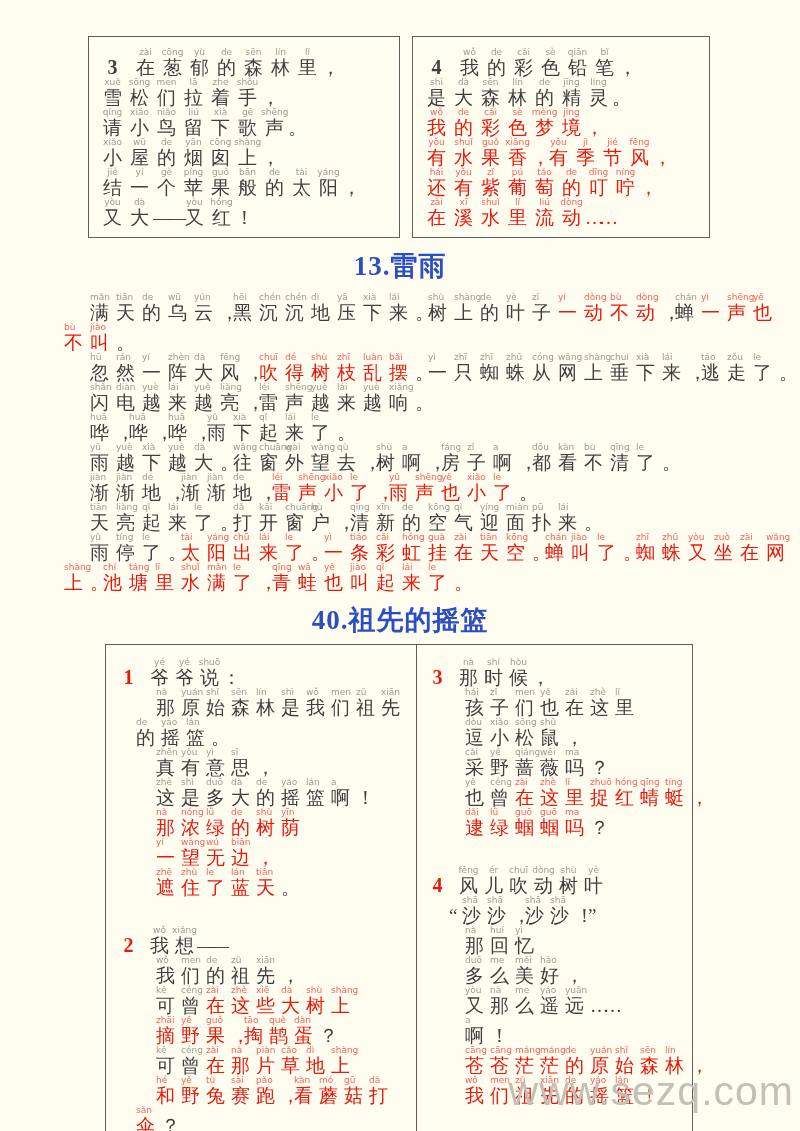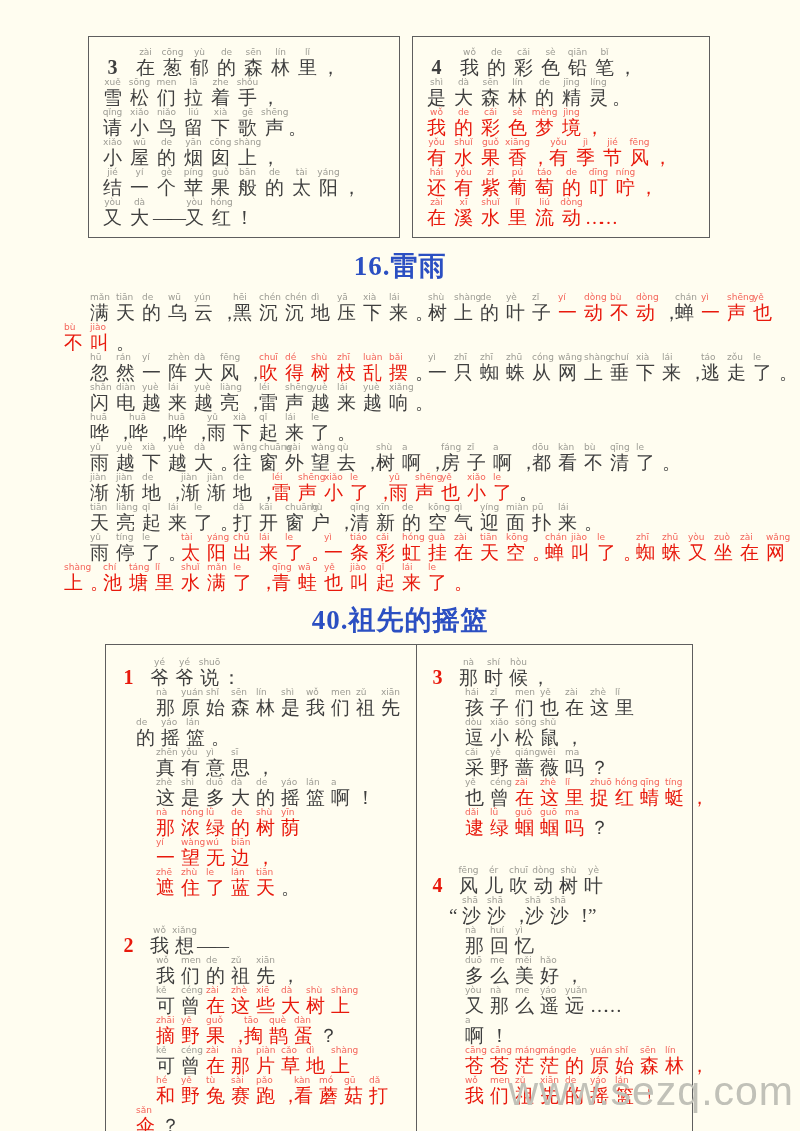--- a/index.html
+++ b/index.html
@@ -68,21 +68,21 @@
       <div class="tbox tbox-right">
         <div class="vline"><span class="cell nk num"><span class="py">&nbsp;</span><span class="hz">4</span></span><span class="cell ck"><span class="py">wǒ</span><span class="hz">我</span></span><span class="cell ck"><span class="py">de</span><span class="hz">的</span></span><span class="cell ck"><span class="py">cǎi</span><span class="hz">彩</span></span><span class="cell ck"><span class="py">sè</span><span class="hz">色</span></span><span class="cell ck"><span class="py">qiān</span><span class="hz">铅</span></span><span class="cell ck"><span class="py">bǐ</span><span class="hz">笔</span></span><span class="cell ck punct"><span class="py">&nbsp;</span><span class="hz">，</span></span></div>
         <div class="vline"><span class="cell ck"><span class="py">shì</span><span class="hz">是</span></span><span class="cell ck"><span class="py">dà</span><span class="hz">大</span></span><span class="cell ck"><span class="py">sēn</span><span class="hz">森</span></span><span class="cell ck"><span class="py">lín</span><span class="hz">林</span></span><span class="cell ck"><span class="py">de</span><span class="hz">的</span></span><span class="cell ck"><span class="py">jīng</span><span class="hz">精</span></span><span class="cell ck"><span class="py">líng</span><span class="hz">灵</span></span><span class="cell ck punct"><span class="py">&nbsp;</span><span class="hz">。</span></span></div>
         <div class="vline"><span class="cell cr"><span class="py">wǒ</span><span class="hz">我</span></span><span class="cell cr"><span class="py">de</span><span class="hz">的</span></span><span class="cell cr"><span class="py">cǎi</span><span class="hz">彩</span></span><span class="cell cr"><span class="py">sè</span><span class="hz">色</span></span><span class="cell cr"><span class="py">mèng</span><span class="hz">梦</span></span><span class="cell cr"><span class="py">jìng</span><span class="hz">境</span></span><span class="cell cr punct"><span class="py">&nbsp;</span><span class="hz">，</span></span></div>
         <div class="vline"><span class="cell cr"><span class="py">yǒu</span><span class="hz">有</span></span><span class="cell cr"><span class="py">shuǐ</span><span class="hz">水</span></span><span class="cell cr"><span class="py">guǒ</span><span class="hz">果</span></span><span class="cell cr"><span class="py">xiāng</span><span class="hz">香</span></span><span class="cell cr punct"><span class="py">&nbsp;</span><span class="hz">，</span></span><span class="cell cr"><span class="py">yǒu</span><span class="hz">有</span></span><span class="cell cr"><span class="py">jì</span><span class="hz">季</span></span><span class="cell cr"><span class="py">jié</span><span class="hz">节</span></span><span class="cell cr"><span class="py">fēng</span><span class="hz">风</span></span><span class="cell cr punct"><span class="py">&nbsp;</span><span class="hz">，</span></span></div>
         <div class="vline"><span class="cell cr"><span class="py">hái</span><span class="hz">还</span></span><span class="cell cr"><span class="py">yǒu</span><span class="hz">有</span></span><span class="cell cr"><span class="py">zǐ</span><span class="hz">紫</span></span><span class="cell cr"><span class="py">pú</span><span class="hz">葡</span></span><span class="cell cr"><span class="py">táo</span><span class="hz">萄</span></span><span class="cell cr"><span class="py">de</span><span class="hz">的</span></span><span class="cell cr"><span class="py">dīng</span><span class="hz">叮</span></span><span class="cell cr"><span class="py">níng</span><span class="hz">咛</span></span><span class="cell cr punct"><span class="py">&nbsp;</span><span class="hz">，</span></span></div>
         <div class="vline"><span class="cell cr"><span class="py">zài</span><span class="hz">在</span></span><span class="cell cr"><span class="py">xī</span><span class="hz">溪</span></span><span class="cell cr"><span class="py">shuǐ</span><span class="hz">水</span></span><span class="cell cr"><span class="py">lǐ</span><span class="hz">里</span></span><span class="cell cr"><span class="py">liú</span><span class="hz">流</span></span><span class="cell cr"><span class="py">dòng</span><span class="hz">动</span></span><span class="cell cr punct"><span class="py">&nbsp;</span><span class="hz">…</span></span><span class="cell cr punct"><span class="py">&nbsp;</span><span class="hz">…</span></span></div>
       </div>
     </div>
 
-  <div class="sec-title">16.雷雨</div>
+  <div class="sec-title">13.雷雨</div>
   <div class="paras">
       <div class="para"><span class="cell ck"><span class="py">mǎn</span><span class="hz">满</span></span><span class="cell ck"><span class="py">tiān</span><span class="hz">天</span></span><span class="cell ck"><span class="py">de</span><span class="hz">的</span></span><span class="cell ck"><span class="py">wū</span><span class="hz">乌</span></span><span class="cell ck"><span class="py">yún</span><span class="hz">云</span></span><span class="cell ck punct"><span class="py">&nbsp;</span><span class="hz">，</span></span><span class="cell ck"><span class="py">hēi</span><span class="hz">黑</span></span><span class="cell ck"><span class="py">chén</span><span class="hz">沉</span></span><span class="cell ck"><span class="py">chén</span><span class="hz">沉</span></span><span class="cell ck"><span class="py">dì</span><span class="hz">地</span></span><span class="cell ck"><span class="py">yā</span><span class="hz">压</span></span><span class="cell ck"><span class="py">xià</span><span class="hz">下</span></span><span class="cell ck"><span class="py">lái</span><span class="hz">来</span></span><span class="cell ck punct"><span class="py">&nbsp;</span><span class="hz">。</span></span><span class="cell ck"><span class="py">shù</span><span class="hz">树</span></span><span class="cell ck"><span class="py">shàng</span><span class="hz">上</span></span><span class="cell ck"><span class="py">de</span><span class="hz">的</span></span><span class="cell ck"><span class="py">yè</span><span class="hz">叶</span></span><span class="cell ck"><span class="py">zǐ</span><span class="hz">子</span></span><span class="cell cr"><span class="py">yí</span><span class="hz">一</span></span><span class="cell cr"><span class="py">dòng</span><span class="hz">动</span></span><span class="cell cr"><span class="py">bù</span><span class="hz">不</span></span><span class="cell cr"><span class="py">dòng</span><span class="hz">动</span></span><span class="cell ck punct"><span class="py">&nbsp;</span><span class="hz">，</span></span><span class="cell ck"><span class="py">chán</span><span class="hz">蝉</span></span><span class="cell cr"><span class="py">yì</span><span class="hz">一</span></span><span class="cell cr"><span class="py">shēng</span><span class="hz">声</span></span><span class="cell cr"><span class="py">yě</span><span class="hz">也</span></span><span class="cell cr"><span class="py">bù</span><span class="hz">不</span></span><span class="cell cr"><span class="py">jiào</span><span class="hz">叫</span></span><span class="cell ck punct"><span class="py">&nbsp;</span><span class="hz">。</span></span></div>
       <div class="para"><span class="cell ck"><span class="py">hū</span><span class="hz">忽</span></span><span class="cell ck"><span class="py">rán</span><span class="hz">然</span></span><span class="cell ck"><span class="py">yí</span><span class="hz">一</span></span><span class="cell ck"><span class="py">zhèn</span><span class="hz">阵</span></span><span class="cell ck"><span class="py">dà</span><span class="hz">大</span></span><span class="cell ck"><span class="py">fēng</span><span class="hz">风</span></span><span class="cell ck punct"><span class="py">&nbsp;</span><span class="hz">，</span></span><span class="cell cr"><span class="py">chuī</span><span class="hz">吹</span></span><span class="cell cr"><span class="py">dé</span><span class="hz">得</span></span><span class="cell cr"><span class="py">shù</span><span class="hz">树</span></span><span class="cell cr"><span class="py">zhī</span><span class="hz">枝</span></span><span class="cell cr"><span class="py">luàn</span><span class="hz">乱</span></span><span class="cell cr"><span class="py">bǎi</span><span class="hz">摆</span></span><span class="cell ck punct"><span class="py">&nbsp;</span><span class="hz">。</span></span><span class="cell ck"><span class="py">yì</span><span class="hz">一</span></span><span class="cell ck"><span class="py">zhī</span><span class="hz">只</span></span><span class="cell ck"><span class="py">zhī</span><span class="hz">蜘</span></span><span class="cell ck"><span class="py">zhū</span><span class="hz">蛛</span></span><span class="cell ck"><span class="py">cóng</span><span class="hz">从</span></span><span class="cell ck"><span class="py">wǎng</span><span class="hz">网</span></span><span class="cell ck"><span class="py">shàng</span><span class="hz">上</span></span><span class="cell ck"><span class="py">chuí</span><span class="hz">垂</span></span><span class="cell ck"><span class="py">xià</span><span class="hz">下</span></span><span class="cell ck"><span class="py">lái</span><span class="hz">来</span></span><span class="cell ck punct"><span class="py">&nbsp;</span><span class="hz">，</span></span><span class="cell ck"><span class="py">táo</span><span class="hz">逃</span></span><span class="cell ck"><span class="py">zǒu</span><span class="hz">走</span></span><span class="cell ck"><span class="py">le</span><span class="hz">了</span></span><span class="cell ck punct"><span class="py">&nbsp;</span><span class="hz">。</span></span></div>
       <div class="para"><span class="cell ck"><span class="py">shǎn</span><span class="hz">闪</span></span><span class="cell ck"><span class="py">diàn</span><span class="hz">电</span></span><span class="cell ck"><span class="py">yuè</span><span class="hz">越</span></span><span class="cell ck"><span class="py">lái</span><span class="hz">来</span></span><span class="cell ck"><span class="py">yuè</span><span class="hz">越</span></span><span class="cell ck"><span class="py">liàng</span><span class="hz">亮</span></span><span class="cell ck punct"><span class="py">&nbsp;</span><span class="hz">，</span></span><span class="cell ck"><span class="py">léi</span><span class="hz">雷</span></span><span class="cell ck"><span class="py">shēng</span><span class="hz">声</span></span><span class="cell ck"><span class="py">yuè</span><span class="hz">越</span></span><span class="cell ck"><span class="py">lái</span><span class="hz">来</span></span><span class="cell ck"><span class="py">yuè</span><span class="hz">越</span></span><span class="cell ck"><span class="py">xiǎng</span><span class="hz">响</span></span><span class="cell ck punct"><span class="py">&nbsp;</span><span class="hz">。</span></span></div>
       <div class="para"><span class="cell ck"><span class="py">huā</span><span class="hz">哗</span></span><span class="cell ck punct"><span class="py">&nbsp;</span><span class="hz">，</span></span><span class="cell ck"><span class="py">huā</span><span class="hz">哗</span></span><span class="cell ck punct"><span class="py">&nbsp;</span><span class="hz">，</span></span><span class="cell ck"><span class="py">huā</span><span class="hz">哗</span></span><span class="cell ck punct"><span class="py">&nbsp;</span><span class="hz">，</span></span><span class="cell ck"><span class="py">yǔ</span><span class="hz">雨</span></span><span class="cell ck"><span class="py">xià</span><span class="hz">下</span></span><span class="cell ck"><span class="py">qǐ</span><span class="hz">起</span></span><span class="cell ck"><span class="py">lái</span><span class="hz">来</span></span><span class="cell ck"><span class="py">le</span><span class="hz">了</span></span><span class="cell ck punct"><span class="py">&nbsp;</span><span class="hz">。</span></span></div>
       <div class="para"><span class="cell ck"><span class="py">yǔ</span><span class="hz">雨</span></span><span class="cell ck"><span class="py">yuè</span><span class="hz">越</span></span><span class="cell ck"><span class="py">xià</span><span class="hz">下</span></span><span class="cell ck"><span class="py">yuè</span><span class="hz">越</span></span><span class="cell ck"><span class="py">dà</span><span class="hz">大</span></span><span class="cell ck punct"><span class="py">&nbsp;</span><span class="hz">。</span></span><span class="cell ck"><span class="py">wǎng</span><span class="hz">往</span></span><span class="cell ck"><span class="py">chuāng</span><span class="hz">窗</span></span><span class="cell ck"><span class="py">wài</span><span class="hz">外</span></span><span class="cell ck"><span class="py">wàng</span><span class="hz">望</span></span><span class="cell ck"><span class="py">qù</span><span class="hz">去</span></span><span class="cell ck punct"><span class="py">&nbsp;</span><span class="hz">，</span></span><span class="cell ck"><span class="py">shù</span><span class="hz">树</span></span><span class="cell ck"><span class="py">a</span><span class="hz">啊</span></span><span class="cell ck punct"><span class="py">&nbsp;</span><span class="hz">，</span></span><span class="cell ck"><span class="py">fáng</span><span class="hz">房</span></span><span class="cell ck"><span class="py">zǐ</span><span class="hz">子</span></span><span class="cell ck"><span class="py">a</span><span class="hz">啊</span></span><span class="cell ck punct"><span class="py">&nbsp;</span><span class="hz">，</span></span><span class="cell ck"><span class="py">dōu</span><span class="hz">都</span></span><span class="cell ck"><span class="py">kàn</span><span class="hz">看</span></span><span class="cell ck"><span class="py">bù</span><span class="hz">不</span></span><span class="cell ck"><span class="py">qīng</span><span class="hz">清</span></span><span class="cell ck"><span class="py">le</span><span class="hz">了</span></span><span class="cell ck punct"><span class="py">&nbsp;</span><span class="hz">。</span></span></div>
       <div class="para"><span class="cell ck"><span class="py">jiàn</span><span class="hz">渐</span></span><span class="cell ck"><span class="py">jiàn</span><span class="hz">渐</span></span><span class="cell ck"><span class="py">de</span><span class="hz">地</span></span><span class="cell ck punct"><span class="py">&nbsp;</span><span class="hz">，</span></span><span class="cell ck"><span class="py">jiàn</span><span class="hz">渐</span></span><span class="cell ck"><span class="py">jiàn</span><span class="hz">渐</span></span><span class="cell ck"><span class="py">de</span><span class="hz">地</span></span><span class="cell ck punct"><span class="py">&nbsp;</span><span class="hz">，</span></span><span class="cell cr"><span class="py">léi</span><span class="hz">雷</span></span><span class="cell cr"><span class="py">shēng</span><span class="hz">声</span></span><span class="cell cr"><span class="py">xiǎo</span><span class="hz">小</span></span><span class="cell cr"><span class="py">le</span><span class="hz">了</span></span><span class="cell cr punct"><span class="py">&nbsp;</span><span class="hz">，</span></span><span class="cell cr"><span class="py">yǔ</span><span class="hz">雨</span></span><span class="cell cr"><span class="py">shēng</span><span class="hz">声</span></span><span class="cell cr"><span class="py">yě</span><span class="hz">也</span></span><span class="cell cr"><span class="py">xiǎo</span><span class="hz">小</span></span><span class="cell cr"><span class="py">le</span><span class="hz">了</span></span><span class="cell ck punct"><span class="py">&nbsp;</span><span class="hz">。</span></span></div>
       <div class="para"><span class="cell ck"><span class="py">tiān</span><span class="hz">天</span></span><span class="cell ck"><span class="py">liàng</span><span class="hz">亮</span></span><span class="cell ck"><span class="py">qǐ</span><span class="hz">起</span></span><span class="cell ck"><span class="py">lái</span><span class="hz">来</span></span><span class="cell ck"><span class="py">le</span><span class="hz">了</span></span><span class="cell ck punct"><span class="py">&nbsp;</span><span class="hz">。</span></span><span class="cell ck"><span class="py">dǎ</span><span class="hz">打</span></span><span class="cell ck"><span class="py">kāi</span><span class="hz">开</span></span><span class="cell ck"><span class="py">chuāng</span><span class="hz">窗</span></span><span class="cell ck"><span class="py">hù</span><span class="hz">户</span></span><span class="cell ck punct"><span class="py">&nbsp;</span><span class="hz">，</span></span><span class="cell ck"><span class="py">qīng</span><span class="hz">清</span></span><span class="cell ck"><span class="py">xīn</span><span class="hz">新</span></span><span class="cell ck"><span class="py">de</span><span class="hz">的</span></span><span class="cell ck"><span class="py">kōng</span><span class="hz">空</span></span><span class="cell ck"><span class="py">qì</span><span class="hz">气</span></span><span class="cell ck"><span class="py">yíng</span><span class="hz">迎</span></span><span class="cell ck"><span class="py">miàn</span><span class="hz">面</span></span><span class="cell ck"><span class="py">pū</span><span class="hz">扑</span></span><span class="cell ck"><span class="py">lái</span><span class="hz">来</span></span><span class="cell ck punct"><span class="py">&nbsp;</span><span class="hz">。</span></span></div>
       <div class="para"><span class="cell ck"><span class="py">yǔ</span><span class="hz">雨</span></span><span class="cell ck"><span class="py">tíng</span><span class="hz">停</span></span><span class="cell ck"><span class="py">le</span><span class="hz">了</span></span><span class="cell ck punct"><span class="py">&nbsp;</span><span class="hz">。</span></span><span class="cell cr"><span class="py">tài</span><span class="hz">太</span></span><span class="cell cr"><span class="py">yáng</span><span class="hz">阳</span></span><span class="cell cr"><span class="py">chū</span><span class="hz">出</span></span><span class="cell cr"><span class="py">lái</span><span class="hz">来</span></span><span class="cell cr"><span class="py">le</span><span class="hz">了</span></span><span class="cell cr punct"><span class="py">&nbsp;</span><span class="hz">。</span></span><span class="cell cr"><span class="py">yì</span><span class="hz">一</span></span><span class="cell cr"><span class="py">tiáo</span><span class="hz">条</span></span><span class="cell cr"><span class="py">cǎi</span><span class="hz">彩</span></span><span class="cell cr"><span class="py">hóng</span><span class="hz">虹</span></span><span class="cell cr"><span class="py">guà</span><span class="hz">挂</span></span><span class="cell cr"><span class="py">zài</span><span class="hz">在</span></span><span class="cell cr"><span class="py">tiān</span><span class="hz">天</span></span><span class="cell cr"><span class="py">kōng</span><span class="hz">空</span></span><span class="cell cr punct"><span class="py">&nbsp;</span><span class="hz">。</span></span><span class="cell cr"><span class="py">chán</span><span class="hz">蝉</span></span><span class="cell cr"><span class="py">jiào</span><span class="hz">叫</span></span><span class="cell cr"><span class="py">le</span><span class="hz">了</span></span><span class="cell cr punct"><span class="py">&nbsp;</span><span class="hz">。</span></span><span class="cell cr"><span class="py">zhī</span><span class="hz">蜘</span></span><span class="cell cr"><span class="py">zhū</span><span class="hz">蛛</span></span><span class="cell cr"><span class="py">yòu</span><span class="hz">又</span></span><span class="cell cr"><span class="py">zuò</span><span class="hz">坐</span></span><span class="cell cr"><span class="py">zài</span><span class="hz">在</span></span><span class="cell cr"><span class="py">wǎng</span><span class="hz">网</span></span><span class="cell cr"><span class="py">shàng</span><span class="hz">上</span></span><span class="cell cr punct"><span class="py">&nbsp;</span><span class="hz">。</span></span><span class="cell cr"><span class="py">chí</span><span class="hz">池</span></span><span class="cell cr"><span class="py">táng</span><span class="hz">塘</span></span><span class="cell cr"><span class="py">lǐ</span><span class="hz">里</span></span><span class="cell cr"><span class="py">shuǐ</span><span class="hz">水</span></span><span class="cell cr"><span class="py">mǎn</span><span class="hz">满</span></span><span class="cell cr"><span class="py">le</span><span class="hz">了</span></span><span class="cell cr punct"><span class="py">&nbsp;</span><span class="hz">，</span></span><span class="cell cr"><span class="py">qīng</span><span class="hz">青</span></span><span class="cell cr"><span class="py">wā</span><span class="hz">蛙</span></span><span class="cell cr"><span class="py">yě</span><span class="hz">也</span></span><span class="cell cr"><span class="py">jiào</span><span class="hz">叫</span></span><span class="cell cr"><span class="py">qǐ</span><span class="hz">起</span></span><span class="cell cr"><span class="py">lái</span><span class="hz">来</span></span><span class="cell cr"><span class="py">le</span><span class="hz">了</span></span><span class="cell cr punct"><span class="py">&nbsp;</span><span class="hz">。</span></span></div>
     </div>

